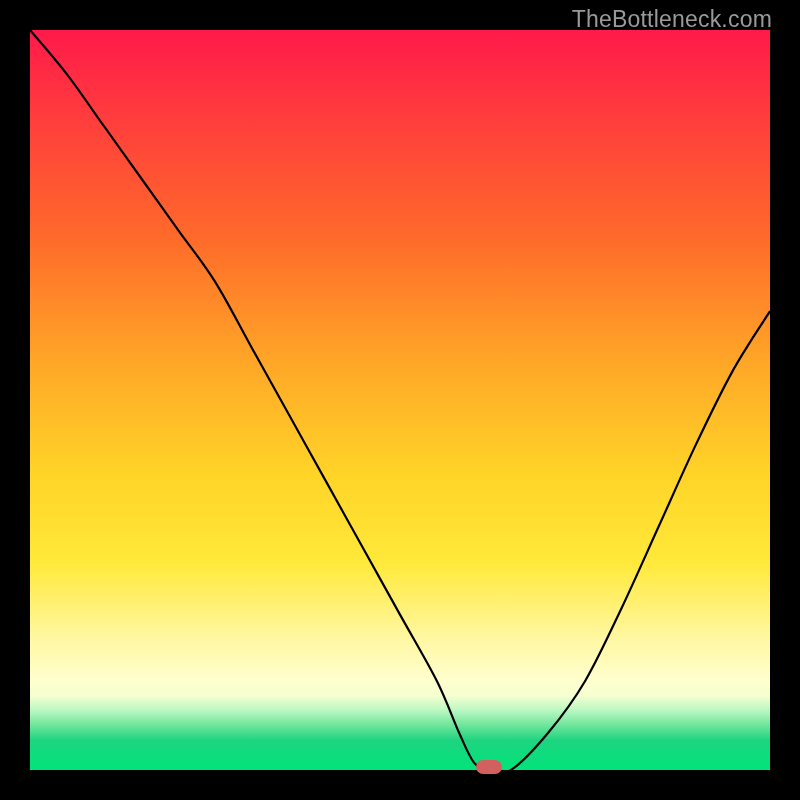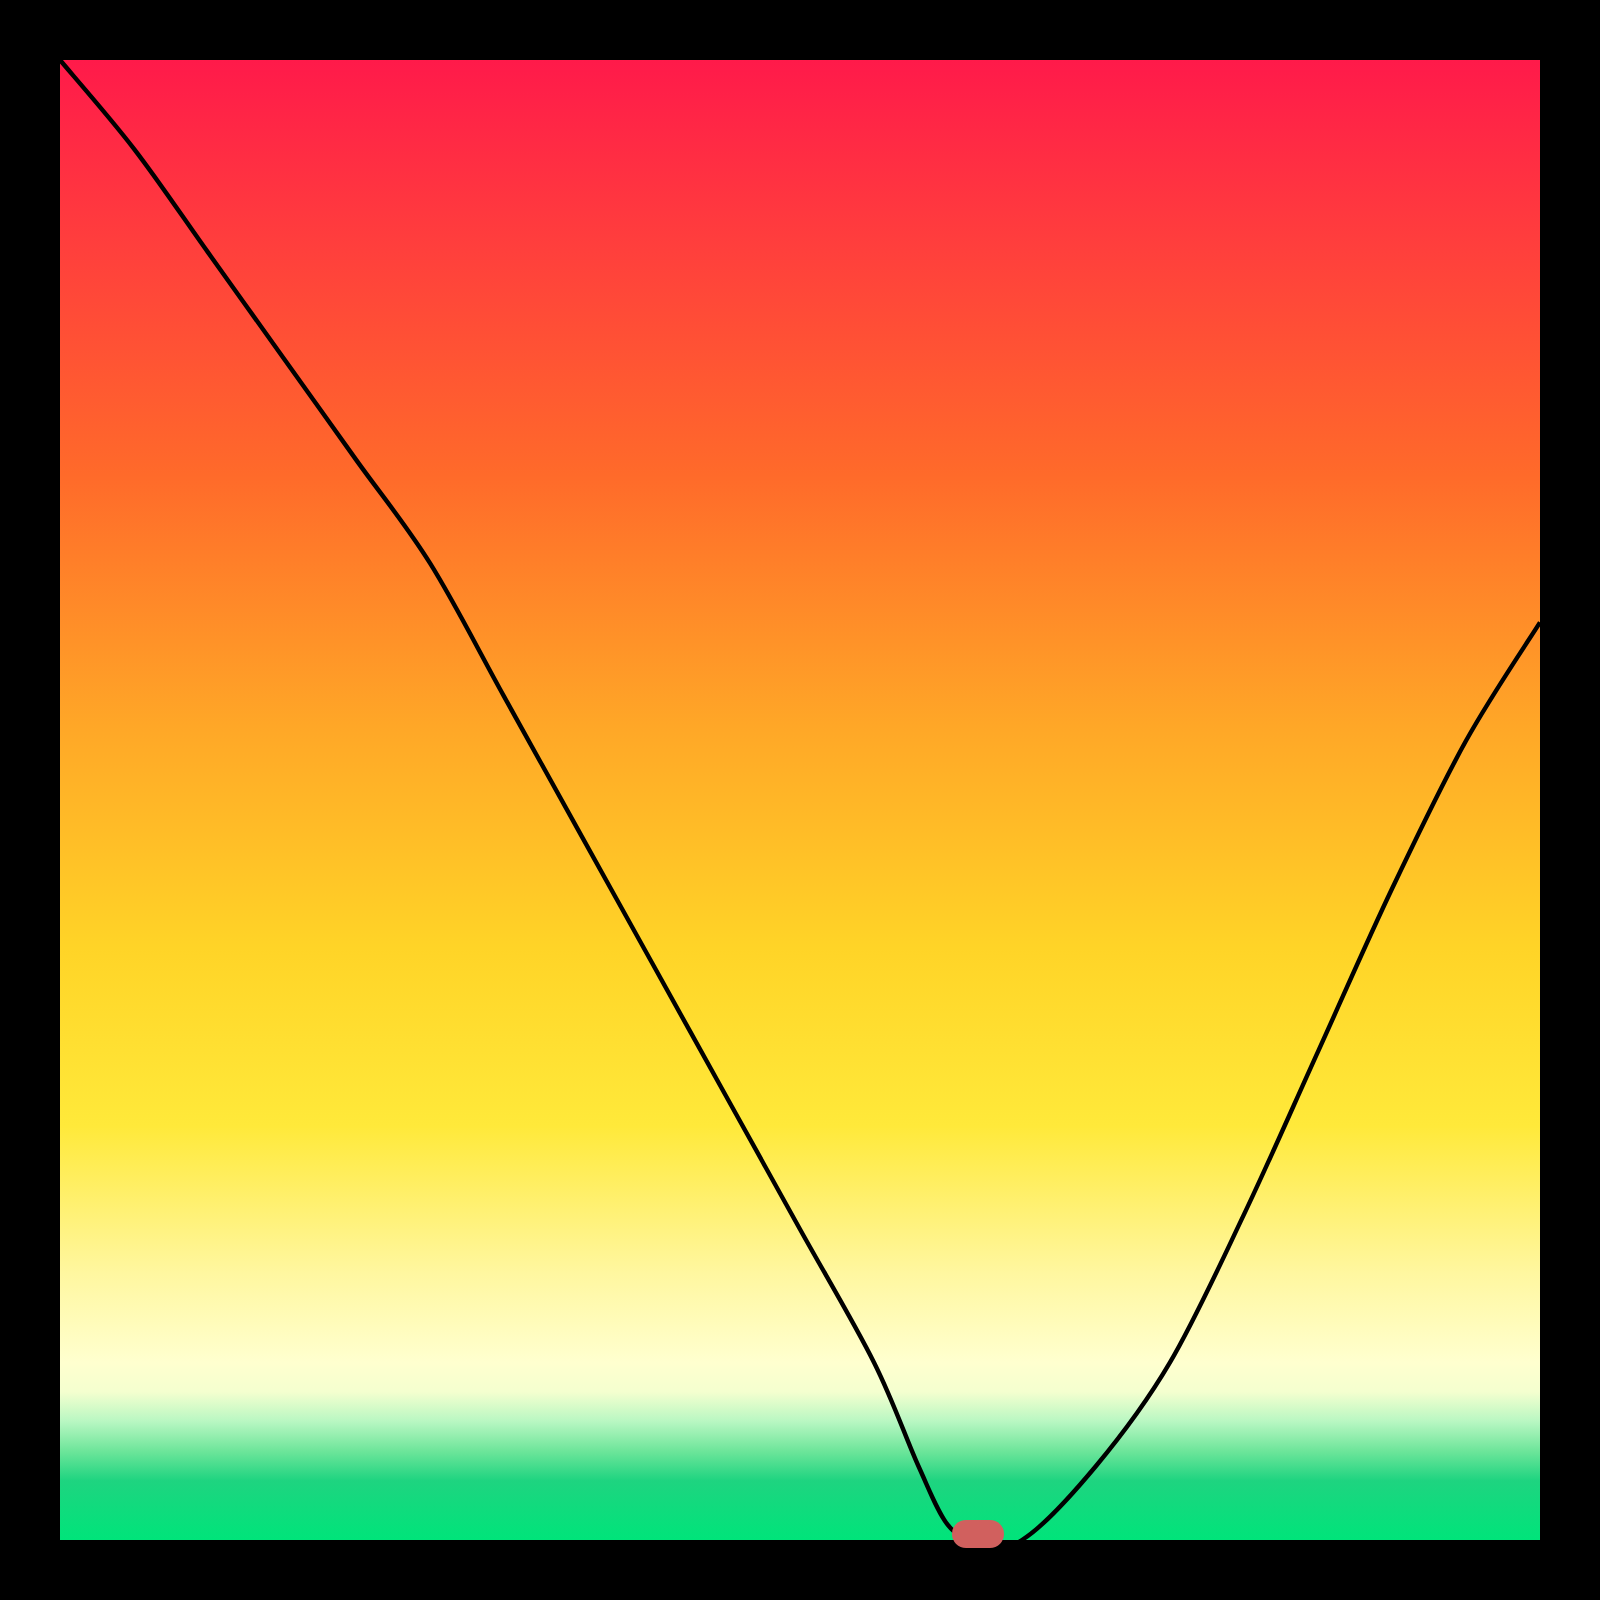--- a/index.html
+++ b/index.html
@@ -64,20 +64,21 @@
     height: 14px;
     border-radius: 8px;
     background: #d1605e;
     
   }
 </style>
 </head>
 <body>
 
 <div class="container">
+  <div class="watermark">TheBottleneck.com</div>
 
   <div class="plot-area">
     <svg class="curve" viewBox="0 0 740 740" preserveAspectRatio="none">
       <path id="curve-path" fill="none" stroke="#000" stroke-width="2.2" d="M 0.00 0.00 C 6.17 7.40, 24.67 28.37, 37.00 44.40 C 49.33 60.43, 61.67 78.93, 74.00 96.20 C 86.33 113.47, 98.67 130.73, 111.00 148.00 C 123.33 165.27, 135.67 182.53, 148.00 199.80 C 160.33 217.07, 172.67 231.87, 185.00 251.60 C 197.33 271.33, 209.67 296.00, 222.00 318.20 C 234.33 340.40, 246.67 362.60, 259.00 384.80 C 271.33 407.00, 283.67 429.20, 296.00 451.40 C 308.33 473.60, 320.67 495.80, 333.00 518.00 C 345.33 540.20, 357.67 562.40, 370.00 584.60 C 382.33 606.80, 397.13 631.47, 407.00 651.20 C 416.87 670.93, 423.03 689.43, 429.20 703.00 C 435.37 716.57, 439.07 726.43, 444.00 732.60 C 448.93 738.77, 452.63 738.77, 458.80 740.00 C 464.97 741.23, 471.13 746.17, 481.00 740.00 C 490.87 733.83, 505.67 717.80, 518.00 703.00 C 530.33 688.20, 542.67 672.17, 555.00 651.20 C 567.33 630.23, 579.67 603.10, 592.00 577.20 C 604.33 551.30, 616.67 522.93, 629.00 495.80 C 641.33 468.67, 653.67 440.30, 666.00 414.40 C 678.33 388.50, 690.67 362.60, 703.00 340.40 C 715.33 318.20, 733.83 291.07, 740.00 281.20"></path>
     </svg>
     <div id="marker" class="marker" style="left: 445.8px; top: 730px; background: rgb(209, 96, 94);"></div>
   </div>
 </div>
 
 </body></html>

